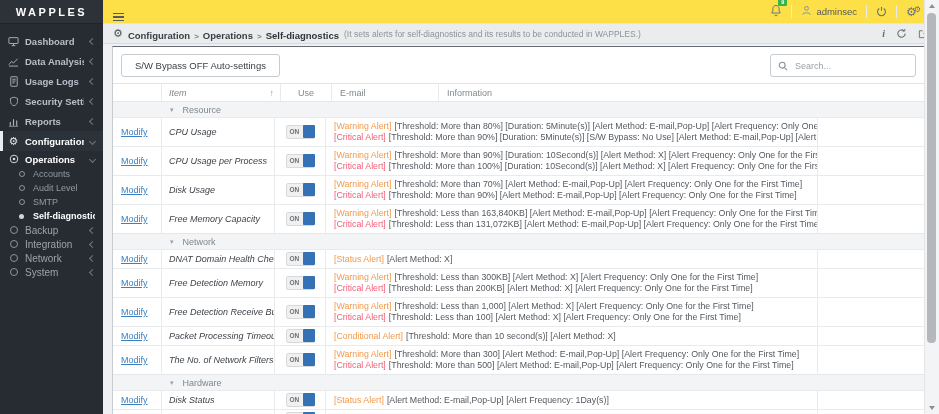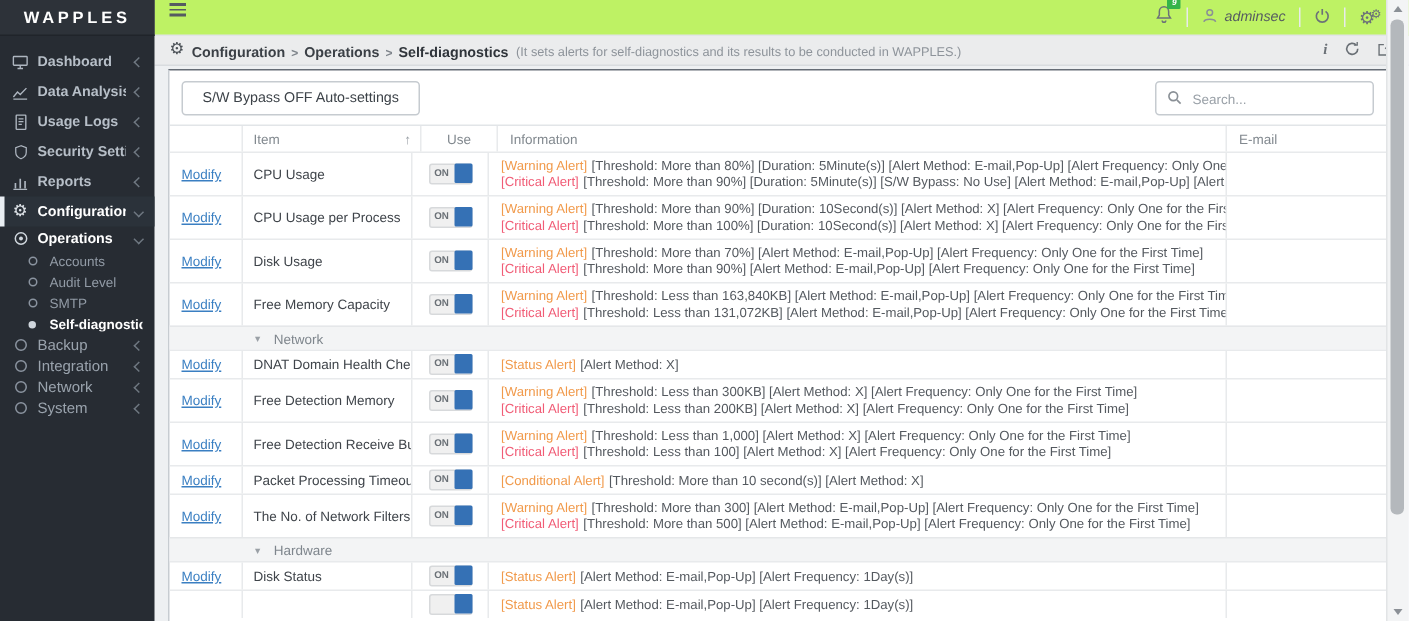--- a/index.html
+++ b/index.html
@@ -24,22 +24,22 @@
   .side-item.subsub.selected{color:#fff;font-weight:bold;}
   .side-item.sub2{height:14px;font-size:10px;color:#9aa3ad;}
   .chev{display:inline-block;width:4px;height:4px;border-right:1px solid #6f7882;border-bottom:1px solid #6f7882;margin-left:auto;flex:0 0 auto;}
   .chev.left{transform:rotate(135deg);}
   .chev.down{transform:rotate(45deg);}
   .dot-o{width:4px;height:4px;border:1px solid #8b94a0;border-radius:50%;display:inline-block;}
   .dot-f{width:5px;height:5px;background:#cfd6dd;border-radius:50%;display:inline-block;}
   .circ-o{width:6px;height:6px;border:1px solid #8b94a0;border-radius:50%;display:inline-block;}
 
   
-  #topbar{position:absolute;left:103px;right:0;top:0;height:23px;background:#bef264;border-bottom:1px solid #e1e4e7;
-          display:flex;align-items:flex-start;z-index:4;font-style:italic;}
+  #topbar{position:absolute;left:103px;right:0;top:0;height:23px;background:#fde047;border-bottom:1px solid #e1e4e7;
+          display:flex;align-items:flex-end;z-index:4;}
   #hamburger{margin-left:10px;width:11px;cursor:pointer;}
   #hamburger div{height:1.5px;background:#555b61;margin:2px 0;}
   #topbar-right{margin-left:auto;display:flex;align-items:center;height:100%;margin-right:18px;}
   .tb-sep{width:1px;height:13px;background:#e8eaec;margin:0 9px;}
   .tb-ic{color:#6c7278;display:flex;align-items:center;cursor:pointer;position:relative;}
   #bell-badge{position:absolute;top:-4px;right:-5px;min-width:7px;height:7px;background:#35b44a;color:#fff;
               font-size:5.5px;line-height:7px;text-align:center;padding:0 1px;border-radius:1px;font-weight:bold;}
   #user-chip{display:flex;align-items:center;gap:4px;font-size:9.5px;color:#555b61;cursor:pointer;}
   .gear-txt{font-size:12px;line-height:1;color:#6c7278;}
   .gear-txt .small{font-size:8px;vertical-align:top;margin-left:-3px;}
@@ -66,21 +66,21 @@
   #search-box input{border:none;outline:none;width:100%;font-size:9px;color:#555;font-family:inherit;background:transparent;}
   #search-box input::placeholder{color:#9aa1a8;}
 
   
   #tbl{font-size:9.5px;}
   .t-row{display:flex;align-items:stretch;border-top:1px solid #e8eaec;}
   .t-row.head{border-top:1px solid #e2e5e8;color:#82898f;font-size:9px;height:17px;}
   .cell{display:flex;align-items:center;border-right:1px solid #e8eaec;overflow:hidden;}
   .cell:last-child{border-right:none;}
   .c-mod{width:40px;padding-left:8px;flex:0 0 40px;}
-  .c-item{width:105px;padding-left:7px;flex:0 0 105px;white-space:nowrap;}
+  .c-item{width:105px;padding-left:7px;flex:0 0 105px;white-space:nowrap;font-style:italic;}
   .c-use{width:50px;justify-content:center;flex:0 0 50px;}
   .c-info{flex:1;padding-left:8px;}
   .c-email{width:98px;padding-left:8px;flex:0 0 98px;}
   .t-row.head .c-item{justify-content:space-between;padding-right:6px;}
   .sort-arrow{color:#9aa0a6;font-size:9px;}
   .t-row.group{background:#f3f4f5;height:15px;align-items:center;color:#7f868d;font-size:9px;padding-left:57px;cursor:pointer;border-top:1px solid #e5e7e9;}
   .t-row.group .caret{color:#9aa0a6;font-size:7px;margin-right:9px;}
   .t-row.data.one{height:18px;}
   .t-row.data.two{height:28px;}
   .modify-link{color:#3a7fc2;text-decoration:underline;font-size:9px;cursor:pointer;}
@@ -306,24 +306,28 @@
     </div>
 
     <div id="tbl">
       <div class="t-row head">
         <div class="cell c-mod"></div>
         <div class="cell c-item">
           <span>Item</span>
           <span class="sort-arrow">↑</span>
         </div>
         <div class="cell c-use">Use</div>
+        <div class="cell c-email">E-mail</div>
         <div class="cell c-info">Information</div>
-        <div class="cell c-email">E-mail</div>
       </div>
       <div id="table-body">
+          <div class="t-row group">
+            <span class="caret">▾</span>
+            <span>Resource</span>
+          </div>
           <div class="t-row data two">
             <div class="cell c-mod">
               <span class="modify-link">Modify</span>
             </div>
             <div class="cell c-item">
               <span class="item-lbl">CPU Usage</span>
             </div>
             <div class="cell c-use">
               <span class="toggle">
                 <span class="on-lbl">ON</span>

